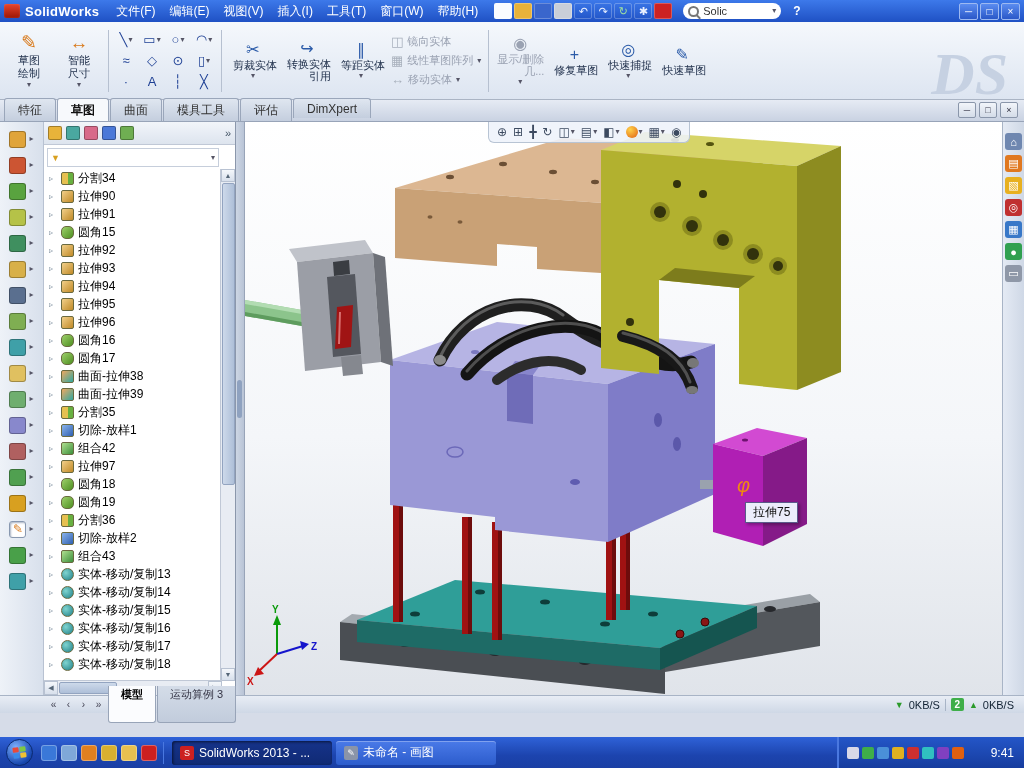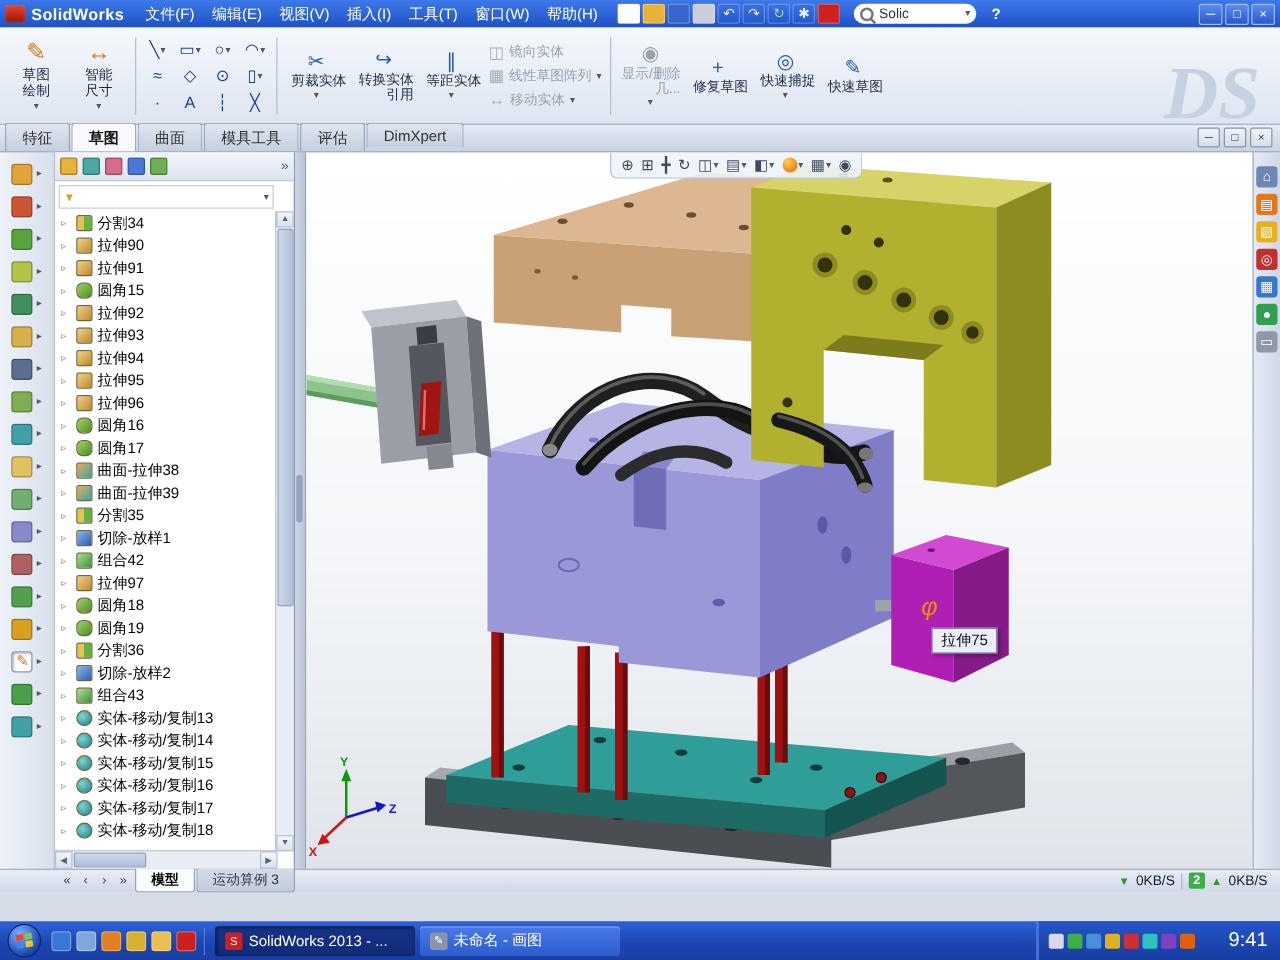--- a/index.html
+++ b/index.html
@@ -106,21 +106,21 @@
     font-size:12px;color:#111;box-shadow:2px 2px 3px rgba(0,0,0,.3);white-space:nowrap;}
   .task-strip{position:absolute;left:1002px;top:0;width:22px;height:573px;box-sizing:border-box;
     background:linear-gradient(90deg,#e4eaf4,#cfd8e6);border-left:1px solid #a8b4c6;padding-top:6px;}
   .tp-ico{width:17px;height:17px;margin:5px auto;border-radius:3px;color:#fff;font-size:11px;
     display:flex;align-items:center;justify-content:center;}
   
   .doc-tabs{position:absolute;left:0;top:695px;width:1024px;height:18px;box-sizing:border-box;
     background:linear-gradient(#e8edf5,#cfd8e6);border-top:1px solid #a8b4c6;display:flex;align-items:center;
     font-size:11px;padding-left:46px;}
   .nav-btn{width:15px;text-align:center;color:#445;font-size:10px;}
-  .dtab{padding:1px 12px 2px 12px;border:1px solid #98a4b8;border-top:none;background:linear-gradient(#d4dce8,#c2ccdc);
+  .dtab{padding:1px 12px 20px 12px;border:1px solid #98a4b8;border-top:none;background:linear-gradient(#d4dce8,#c2ccdc);
     border-radius:0 0 3px 3px;margin-right:1px;color:#334;white-space:nowrap;text-align:center;}
   .dtab.active{background:#fbfcfe;font-weight:bold;color:#000;}
   .net-badges{margin-left:auto;display:flex;align-items:center;gap:5px;padding-right:10px;color:#123;}
   .arrow-g{color:#2a9a2a;font-size:9px;}
   .counter-badge{width:13px;height:13px;background:#3fae49;color:#fff;font-size:10px;font-weight:bold;
     display:flex;align-items:center;justify-content:center;border-radius:2px;}
   .badge-sep{width:1px;height:12px;background:#a8b4c6;}
   
   .statusbar{position:absolute;left:0;top:713px;width:1024px;height:24px;box-sizing:border-box;
     background:linear-gradient(#f6f4ea,#e3e0d2);border-top:1px solid #b0aa96;display:flex;align-items:center;
@@ -141,21 +141,21 @@
   .tb-sep{width:1px;height:22px;background:#4a78e0;margin:0 4px;}
   .task-win{height:24px;display:flex;align-items:center;gap:5px;padding:0 8px;margin-left:4px;border-radius:3px;
     color:#fff;font-size:12px;width:160px;overflow:hidden;white-space:nowrap;box-sizing:border-box;}
   .task-win.active{background:linear-gradient(#16338a,#102a74);box-shadow:inset 1px 1px 3px rgba(0,0,0,.6);}
   .task-win:not(.active){background:linear-gradient(#4a7ae8,#2c5ccc);box-shadow:inset 0 1px 0 rgba(255,255,255,.3);}
   .tw-ico{width:14px;height:14px;border-radius:2px;flex:none;display:flex;align-items:center;justify-content:center;
     font-size:9px;color:#fff;}
   .tray{margin-left:auto;height:100%;display:flex;align-items:center;background:linear-gradient(#2456c8,#163c9e);
     border-left:2px solid #4a78e0;padding:0 10px 0 8px;gap:3px;}
   .tray-ico{width:12px;height:12px;border-radius:2px;}
-  .clock{color:#fff;font-size:16px;margin-left:24px;}
+  .clock{color:#fff;font-size:12px;margin-left:24px;}
 </style>
 </head>
 <body>
 
 <div id="app">
 
   <div class="titlebar">
     <div class="logo-badge"></div>
     <div class="app-name">SolidWorks</div>
     <div id="menus" style="display:flex">

